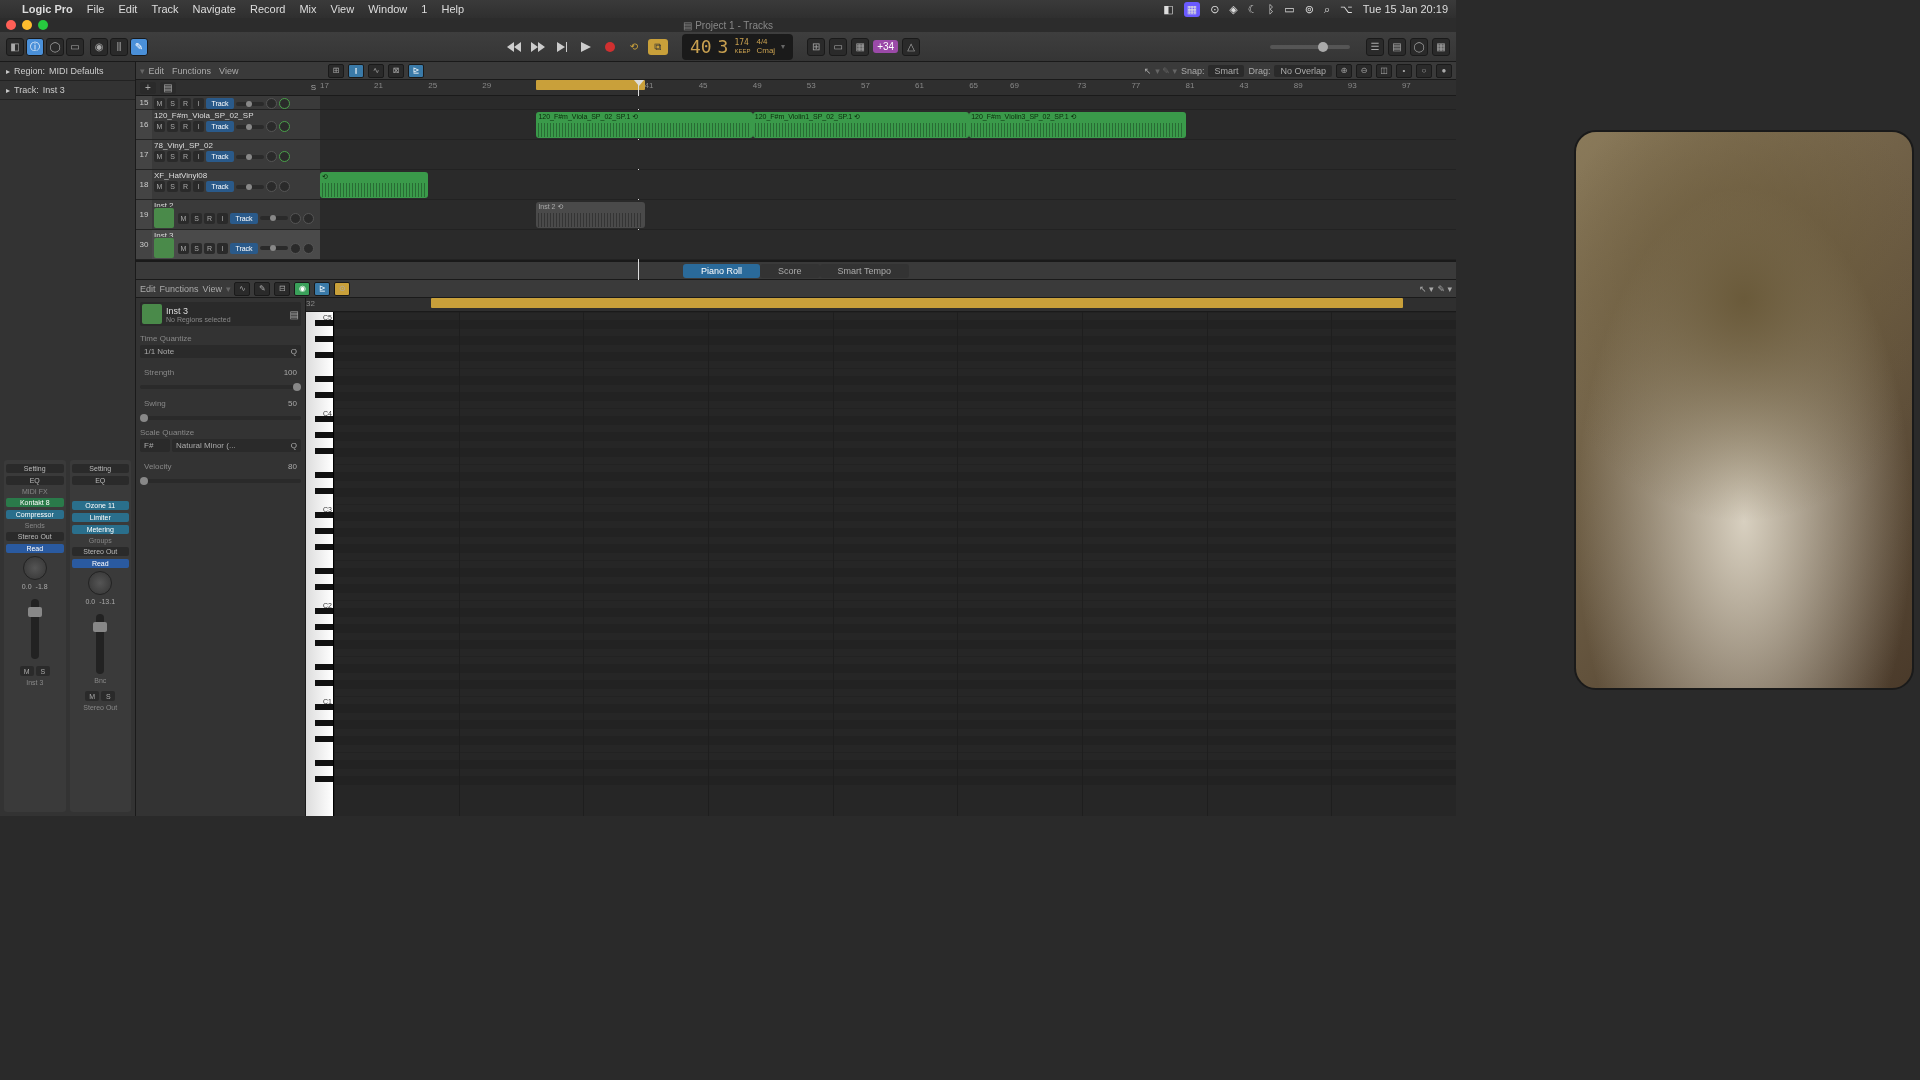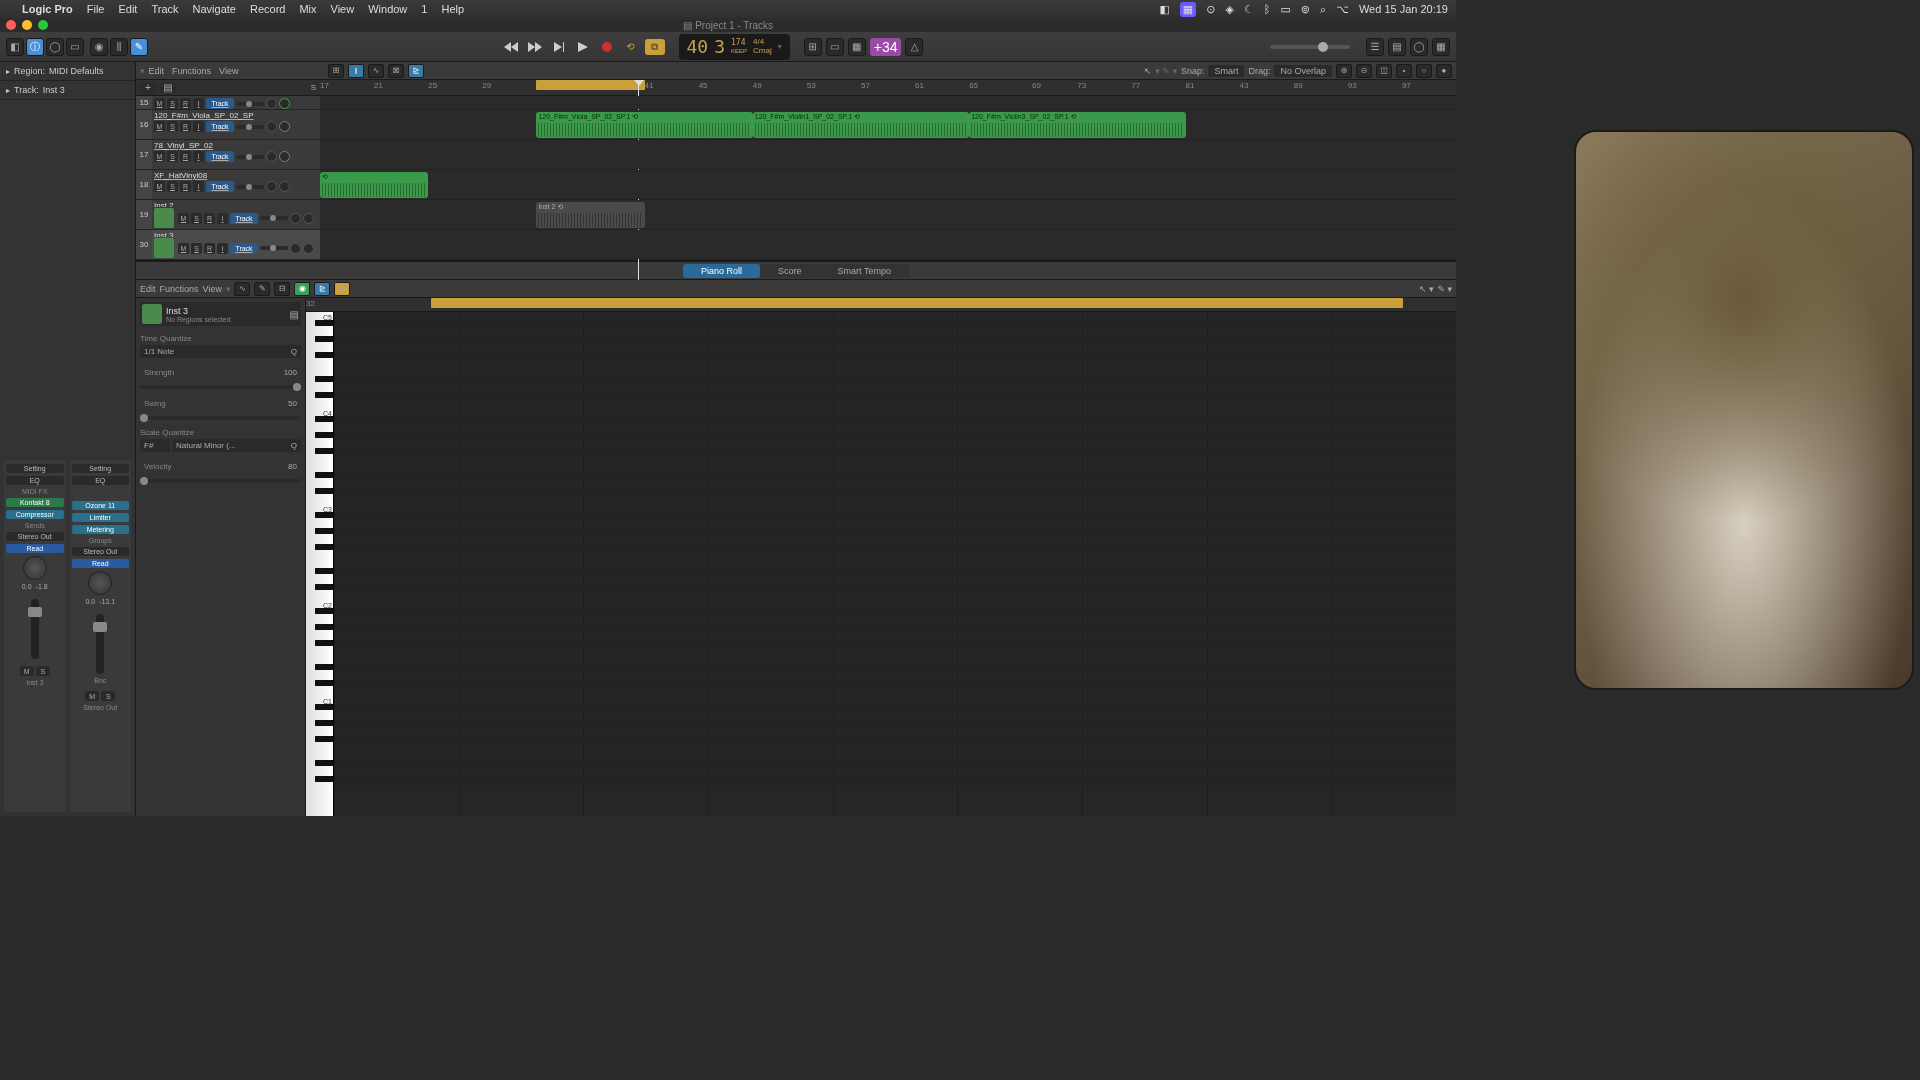--- a/index.html
+++ b/index.html
@@ -21,21 +21,21 @@
 .controlbar { height: 30px; background: linear-gradient(#3e3e3e,#353535); display: flex; align-items: center; padding: 0 6px; border-bottom: 1px solid #1a1a1a; }
 .btngroup { display: flex; gap: 2px; margin-right: 6px; }
 .cbtn { width: 18px; height: 18px; background: #2a2a2a; border: 1px solid #1a1a1a; border-radius: 3px; display: flex; align-items: center; justify-content: center; color: #aaa; font-size: 10px; }
 .cbtn.active { background: #4a90d9; color: #fff; }
 .transport { margin-left: auto; margin-right: auto; display: flex; align-items: center; gap: 4px; }
 .transport .tbtn { width: 20px; height: 16px; display: flex; align-items: center; justify-content: center; color: #ccc; }
 .lcd { background: #1a1a1a; border-radius: 4px; padding: 2px 8px; display: flex; align-items: center; gap: 6px; margin: 0 10px; height: 26px; }
 .lcd .big { color: #c8a050; font-family: monospace; font-size: 18px; font-weight: 300; }
 .lcd .small { display: flex; flex-direction: column; font-size: 8px; color: #c8a050; line-height: 1; gap: 1px; }
 .lcd .tempo { color: #c8a050; font-family: monospace; }
-.pill { background: #9b4aa8; color: #fff; border-radius: 3px; padding: 1px 4px; font-size: 14px; }
+.pill { background: #9b4aa8; color: #fff; border-radius: 3px; padding: 1px 4px; font-size: 10px; }
 .rightctrls { display: flex; gap: 4px; align-items: center; }
 .masterslider { width: 80px; height: 4px; background: #555; border-radius: 2px; position: relative; margin-right: 12px; }
 .masterslider::after { content: ''; position: absolute; width: 10px; height: 10px; background: #aaa; border-radius: 50%; top: -3px; left: 60%; }
 
 
 .main { display: flex; height: calc(816px - 18px - 14px - 30px); }
 
 
 .inspector { width: 136px; background: #333; border-right: 1px solid #1a1a1a; display: flex; flex-direction: column; }
 .insp-hdr { padding: 4px 6px; font-size: 9px; color: #ccc; display: flex; align-items: center; gap: 4px; border-bottom: 1px solid #222; }
@@ -74,21 +74,21 @@
 .barnum { position: absolute; font-size: 8px; color: #888; top: 1px; }
 .cycle { position: absolute; height: 10px; background: #c9a03a; top: 0; border-radius: 1px; }
 .playhead { position: absolute; width: 1px; background: #ddd; top: 0; }
 .playhead::before { content: ''; position: absolute; border: 5px solid transparent; border-top: 6px solid #ddd; left: -4px; top: 0; }
 
 
 .trackrows { background: #2c2c2c; }
 .trackrow { display: flex; height: 30px; border-bottom: 1px solid #222; }
 .trackrow.half { height: 14px; }
 .tracknum { width: 16px; background: #444; display: flex; align-items: center; justify-content: center; font-size: 8px; color: #ccc; }
-.trackhdr { width: 168px; background: #3a3a3a; display: flex; flex-direction: column; padding: 1px 2px; text-decoration: underline; }
+.trackhdr { width: 168px; background: #3a3a3a; display: flex; flex-direction: column; padding: 1px 2px; }
 .trackhdr.sel { background: #4a4a4a; }
 .trackname { font-size: 8px; color: #ddd; white-space: nowrap; overflow: hidden; }
 .trackctrls { display: flex; gap: 2px; align-items: center; margin-top: 1px; }
 .tc { width: 11px; height: 11px; background: #2a2a2a; border-radius: 2px; font-size: 7px; display: flex; align-items: center; justify-content: center; }
 .tc.track { background: #2a5a8a; width: 28px; color: #fff; }
 .tc.slider { width: 28px; height: 4px; border-radius: 2px; position: relative; }
 .tc.slider::after { content: ''; width: 6px; height: 6px; background: #888; border-radius: 50%; position: absolute; top: -1px; left: 10px; }
 .tc.dot { width: 11px; height: 11px; border-radius: 50%; background: #2a2a2a; border: 1px solid #555; }
 .tc.dot.grn { border-color: #4aa04a; }
 .trackicon { width: 20px; height: 20px; background: #2a5a2a; border-radius: 2px; margin-right: 2px; }
@@ -151,21 +151,21 @@
     <span>◧</span>
     <span style="background:#6a5aff;padding:1px 3px;border-radius:3px">▦</span>
     <span>⊙</span>
     <span>◈</span>
     <span>☾</span>
     <span>ᛒ</span>
     <span>▭</span>
     <span>⊚</span>
     <span>⌕</span>
     <span>⌥</span>
-    <span>Wed 15 Jan 20:19</span>
+    <span>Tue 15 Jan 20:19</span>
   </div>
 </div>
 
 <div class="titlebar">
   <div class="traffic">
     <span class="tred"></span>
     <span class="tyel"></span>
     <span class="tgrn"></span>
   </div>
   <span>▤ <span>Project 1 - Tracks</span></span>
@@ -345,21 +345,21 @@
           <span class="barnum" style="left: 162.286px;">29</span>
           <span class="barnum" style="left: 216.381px;">33</span>
           <span class="barnum" style="left: 270.476px;">37</span>
           <span class="barnum" style="left: 324.571px;">41</span>
           <span class="barnum" style="left: 378.667px;">45</span>
           <span class="barnum" style="left: 432.762px;">49</span>
           <span class="barnum" style="left: 486.857px;">53</span>
           <span class="barnum" style="left: 540.952px;">57</span>
           <span class="barnum" style="left: 595.048px;">61</span>
           <span class="barnum" style="left: 649.143px;">65</span>
-          <span class="barnum" style="left: 712px;">69</span>
+          <span class="barnum" style="left: 690px;">69</span>
           <span class="barnum" style="left: 757.333px;">73</span>
           <span class="barnum" style="left: 811.429px;">77</span>
           <span class="barnum" style="left: 865.524px;">81</span>
           <span class="barnum" style="left: 919.619px;">43</span>
           <span class="barnum" style="left: 973.714px;">89</span>
           <span class="barnum" style="left: 1027.81px;">93</span>
           <span class="barnum" style="left: 1081.9px;">97</span>
           <div class="cycle" style="left: 216.381px; width: 108.19px;"></div>
           <div class="playhead" style="left: 317.81px; height: 200px;"></div>
         </div>

